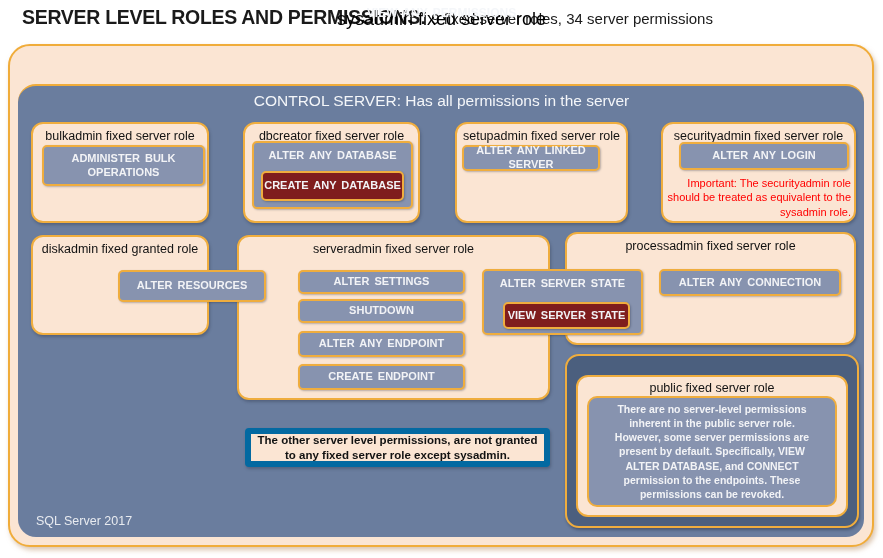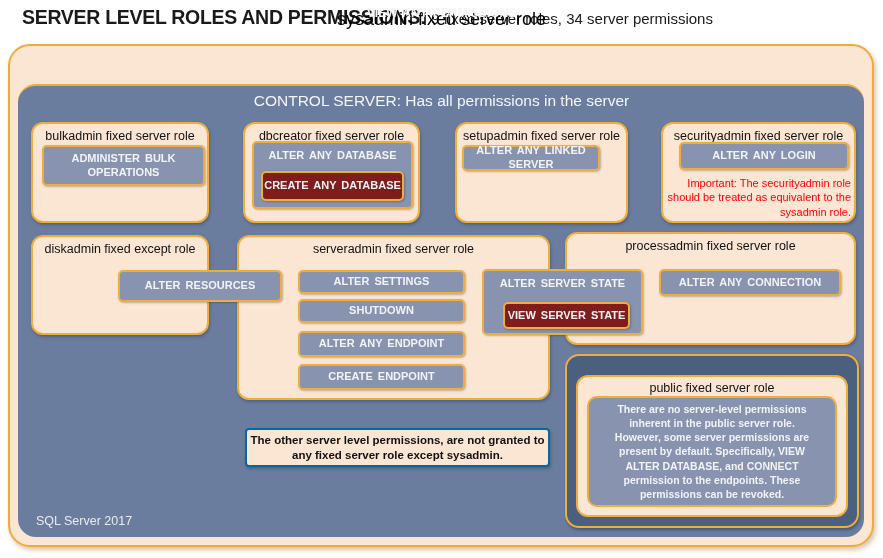--- a/index.html
+++ b/index.html
@@ -44,21 +44,21 @@
   .perm-dark{background:#7f1d1d;}
   .perm-label-top{
     position:absolute;left:0;right:0;top:6px;text-align:center;
     color:#F2F3F6;font-size:11px;font-weight:bold;word-spacing:2px;
   }
   .warning-text{
     color:#FF0000;font-size:11px;font-weight:normal;line-height:1.3;text-align:right;
   }
   .note-box{
     left:245px;top:428px;width:305px;height:39px;
-    background:#FBE5D3;border:2px solid #0369a1;border-radius:4px;
+    background:#FBE5D3;border:6px solid #0369a1;border-radius:4px;
     display:flex;align-items:center;justify-content:center;text-align:center;
     font-size:11.5px;font-weight:bold;color:#121212;line-height:1.3;
     box-shadow:1px 2px 3px rgba(40,50,70,0.35);
   }
   
   .vad-box{
     left:565px;top:354px;width:294px;height:174px;
     background:#4B5F7E;border:2px solid #EFAD3E;border-radius:14px;
     box-shadow:1px 2px 3px rgba(20,30,50,0.4);
   }
@@ -110,32 +110,32 @@
   </div>
   <div class="abs perm" style="left:462px;top:145px;width:138px;height:26px;">ALTER ANY LINKED SERVER</div>
 
   <div class="abs role-box" style="left:661px;top:122px;width:195px;height:101px;">
     <div class="role-title">securityadmin fixed server role</div>
   </div>
   <div class="abs perm" style="left:679px;top:142px;width:170px;height:28px;">ALTER ANY LOGIN</div>
   <div class="abs warning-text" style="left:666px;top:176px;width:185px;">Important: The securityadmin role should be treated as equivalent to the sysadmin role.</div>
 
   <div class="abs role-box" style="left:31px;top:235px;width:178px;height:100px;">
-    <div class="role-title">diskadmin fixed except role</div>
+    <div class="role-title">diskadmin fixed granted role</div>
   </div>
 
   <div class="abs role-box" style="left:237px;top:235px;width:313px;height:165px;">
     <div class="role-title">serveradmin fixed server role</div>
   </div>
 
   <div class="abs role-box" style="left:565px;top:232px;width:291px;height:113px;">
     <div class="role-title">processadmin fixed server role</div>
   </div>
 
-  <div class="abs perm z2" style="left:118px;top:270px;width:164px;height:32px;">ALTER RESOURCES</div>
+  <div class="abs perm z2" style="left:118px;top:270px;width:148px;height:32px;">ALTER RESOURCES</div>
 
   <div class="abs perm z2" style="left:298px;top:270px;width:167px;height:24px;">ALTER SETTINGS</div>
   <div class="abs perm z2" style="left:298px;top:299px;width:167px;height:24px;">SHUTDOWN</div>
   <div class="abs perm z2" style="left:298px;top:331px;width:167px;height:26px;">ALTER ANY ENDPOINT</div>
   <div class="abs perm z2" style="left:298px;top:364px;width:167px;height:26px;">CREATE ENDPOINT</div>
 
   <div class="abs perm z2" style="left:482px;top:269px;width:161px;height:66px;align-items:flex-start;">
     <div class="perm-label-top">ALTER SERVER STATE</div>
     <div class="abs perm perm-dark" style="left:19px;top:31px;width:127px;height:27px;">VIEW SERVER STATE</div>
   </div>

